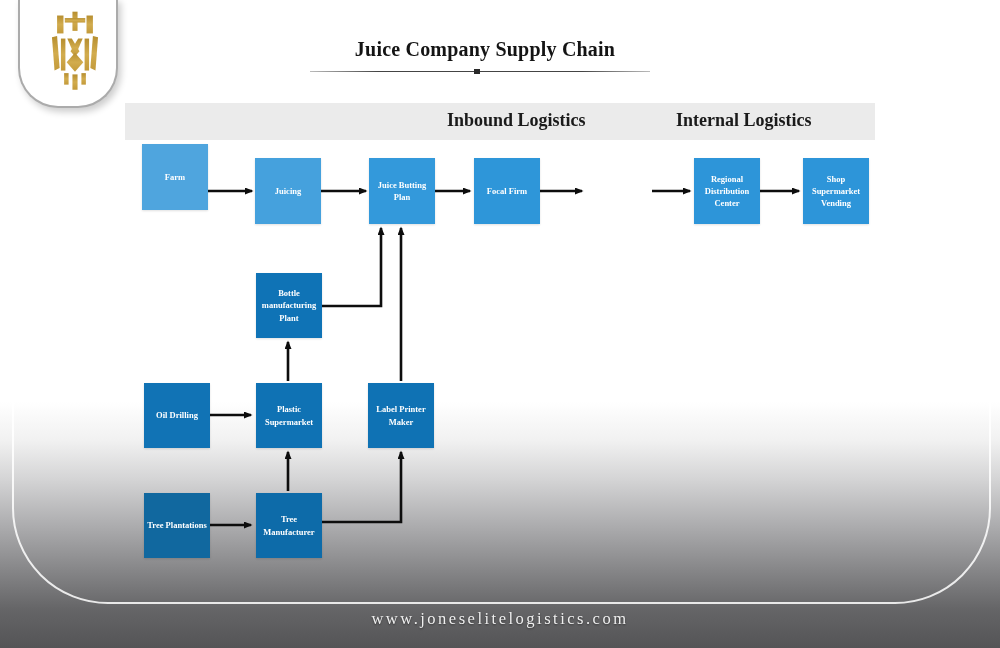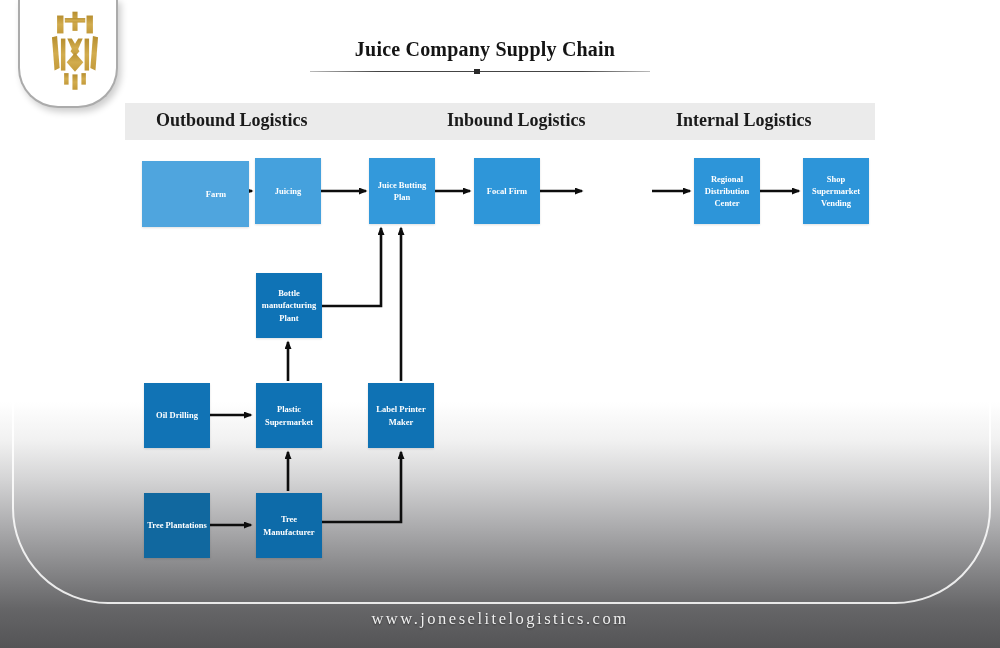--- a/index.html
+++ b/index.html
@@ -107,25 +107,24 @@
     </svg>
   </div>
 
   <div class="title-wrap">
     <div class="title">Juice Company Supply Chain</div>
   </div>
   <div class="title-underline"></div>
   <div class="title-underline-dot"></div>
 
   <div class="band"></div>
-  <div class="section-h sec-outbound">Outbound Logistics</div>
   <div class="section-h sec-inbound">Inbound Logistics</div>
   <div class="section-h sec-internal">Internal Logistics</div>
 
-  <div class="node" style="left: 142px; top: 161px; background: rgb(79, 165, 222); padding-left: 41px;">
+  <div class="node" style="left: 142px; top: 144px; background: rgb(79, 165, 222);">
     <span class="node-label">Farm</span>
   </div>
   <div class="node" style="left: 255px; top: 158px; background: rgb(69, 161, 221);">
     <span class="node-label">Juicing</span>
   </div>
   <div class="node" style="left: 369px; top: 158px; background: rgb(51, 153, 219);">
     <span class="node-label">Juice Butting Plan</span>
   </div>
   <div class="node" style="left: 474px; top: 158px; background: rgb(46, 150, 217);">
     <span class="node-label">Focal Firm</span>

